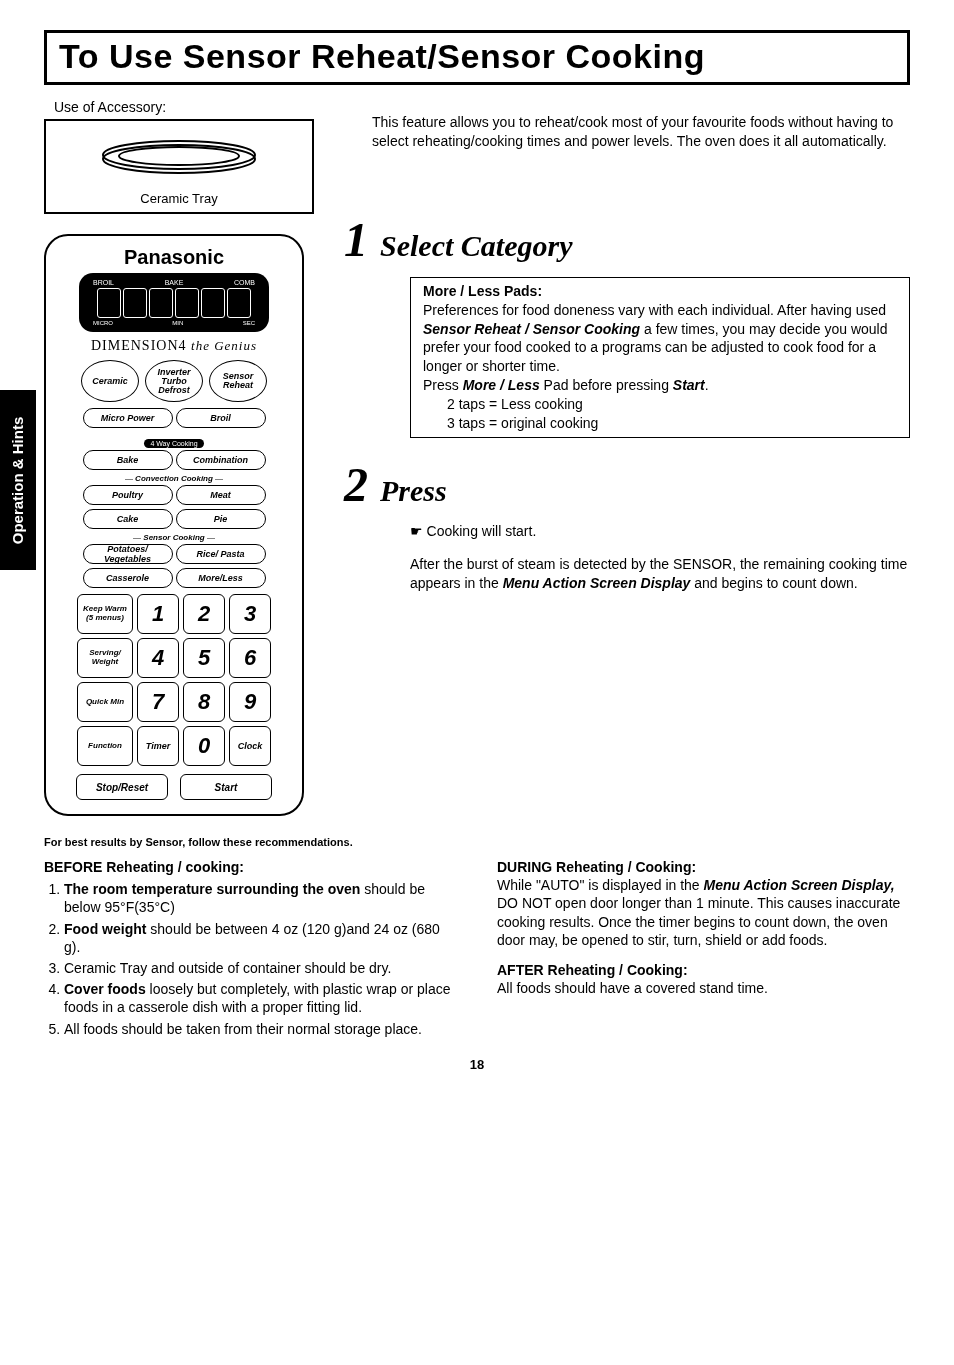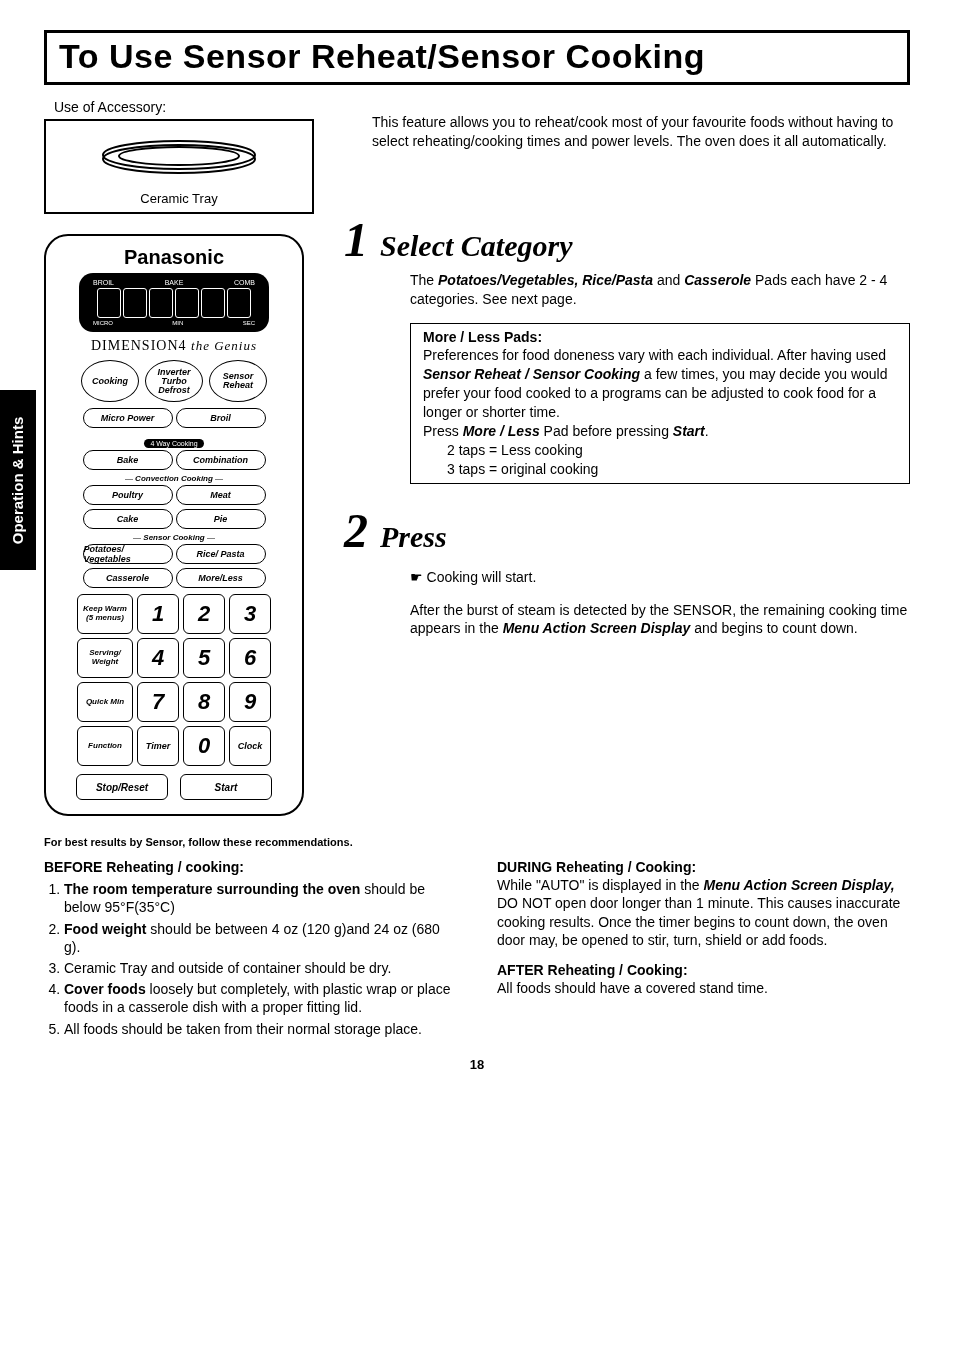--- a/index.html
+++ b/index.html
@@ -22,21 +22,21 @@
   .display-box { background: #000; border-radius: 14px; padding: 6px 10px 6px 10px; width: 190px; margin: 0 auto 6px auto; }
   .disp-top { color: #fff; font-size: 7px; display: flex; justify-content: space-between; padding: 0 4px; }
   .disp-mid { display: flex; justify-content: center; gap: 2px; padding: 2px 0; }
   .digit { width: 24px; height: 30px; border: 1px solid #fff; border-radius: 3px; position: relative; }
   .digit::before, .digit::after { content: ""; position: absolute; background: #fff; }
   .disp-bot { color: #fff; font-size: 6px; display: flex; justify-content: space-between; padding: 0 4px; }
   .subbrand { text-align: center; font-family: 'Times New Roman', serif; font-size: 14px; letter-spacing: 1px; margin-bottom: 6px; }
   .subbrand .script { font-style: italic; font-family: cursive; font-size: 13px; }
   .row3 { display: flex; justify-content: center; gap: 6px; margin-bottom: 6px; }
   .rbtn { border: 1.5px solid #000; border-radius: 50%; width: 58px; height: 42px; display: flex; align-items: center; justify-content: center; text-align: center; font-size: 9px; font-style: italic; font-weight: bold; line-height: 1; }
-  .row2 { display: flex; justify-content: center; gap: 3px; margin-bottom: 4px; }
+  .row2 { display: flex; justify-content: center; gap: 3px; margin-bottom: 4px; text-align: center; }
   .pill { border: 1.5px solid #000; border-radius: 12px; width: 90px; height: 20px; display: flex; align-items: center; justify-content: center; font-size: 9px; font-style: italic; font-weight: bold; }
   .sect-label { font-size: 8px; font-style: italic; font-weight: bold; text-align: center; margin: 2px 0; }
   .sect-label::before, .sect-label::after { content: " — "; }
   .badge { background: #000; color: #fff; border-radius: 8px; font-size: 7px; padding: 1px 6px; display: inline-block; margin: 0 auto 2px auto; }
   .badge-wrap { text-align: center; }
   .keypad { display: grid; grid-template-columns: 56px 42px 42px 42px; gap: 4px; margin-top: 6px; justify-content: center; }
   .kcell { border: 1.5px solid #000; border-radius: 6px; height: 40px; display: flex; align-items: center; justify-content: center; font-weight: bold; }
   .kcell.label { font-size: 8px; font-style: italic; flex-direction: column; line-height: 1.1; font-weight: bold; text-align: center; padding: 2px; }
   .kcell.num { font-size: 22px; font-style: italic; }
   .kcell.small { font-size: 9px; font-style: italic; }
@@ -104,21 +104,21 @@
           <div class="disp-bot">
             <span>MICRO</span>
             <span>MIN</span>
             <span>SEC</span>
           </div>
         </div>
         <div class="subbrand">
           <span>DIMENSION4</span> <span class="script">the Genius</span>
         </div>
         <div class="row3">
-          <div class="rbtn">Cooking</div>
+          <div class="rbtn">Ceramic</div>
           <div class="rbtn">Inverter Turbo Defrost</div>
           <div class="rbtn">Sensor Reheat</div>
         </div>
         <div class="row2">
           <div class="pill">Micro Power</div>
           <div class="pill">Broil</div>
         </div>
         <div class="badge-wrap"><span class="badge">4 Way Cooking</span></div>
         <div class="row2">
           <div class="pill">Bake</div>
@@ -168,23 +168,20 @@
     </div>
 
     <div class="right">
       <p class="intro">This feature allows you to reheat/cook most of your favourite foods without having to select reheating/cooking times and power levels. The oven does it all automatically.</p>
 
       <div class="step">
         <div class="step-head">
           <span class="step-num">1</span>
           <span class="step-title">Select Category</span>
         </div>
-        <div class="step-body">
-          <span>The </span><b><i><span>Potatoes/Vegetables, Rice/Pasta</span></i></b><span> and </span><b><i><span>Casserole</span></i></b><span> Pads each have 2 - 4 categories. See next page.</span>
-        </div>
         <div class="info-box">
           <b><span>More / Less Pads:</span></b><br>
           <span>Preferences for food doneness vary with each individual. After having used </span><b><i><span>Sensor Reheat / Sensor Cooking</span></i></b><span> a few times, you may decide you would prefer your food cooked to a programs can be adjusted to cook food for a longer or shorter time.</span><br>
           <span>Press </span><b><i><span>More / Less</span></i></b><span> Pad before pressing </span><b><i><span>Start</span></i></b><span>.</span>
           <div class="indent">2 taps = Less cooking</div>
           <div class="indent">3 taps = original cooking</div>
         </div>
       </div>
 
       <div class="step" style="margin-top:28px;">

